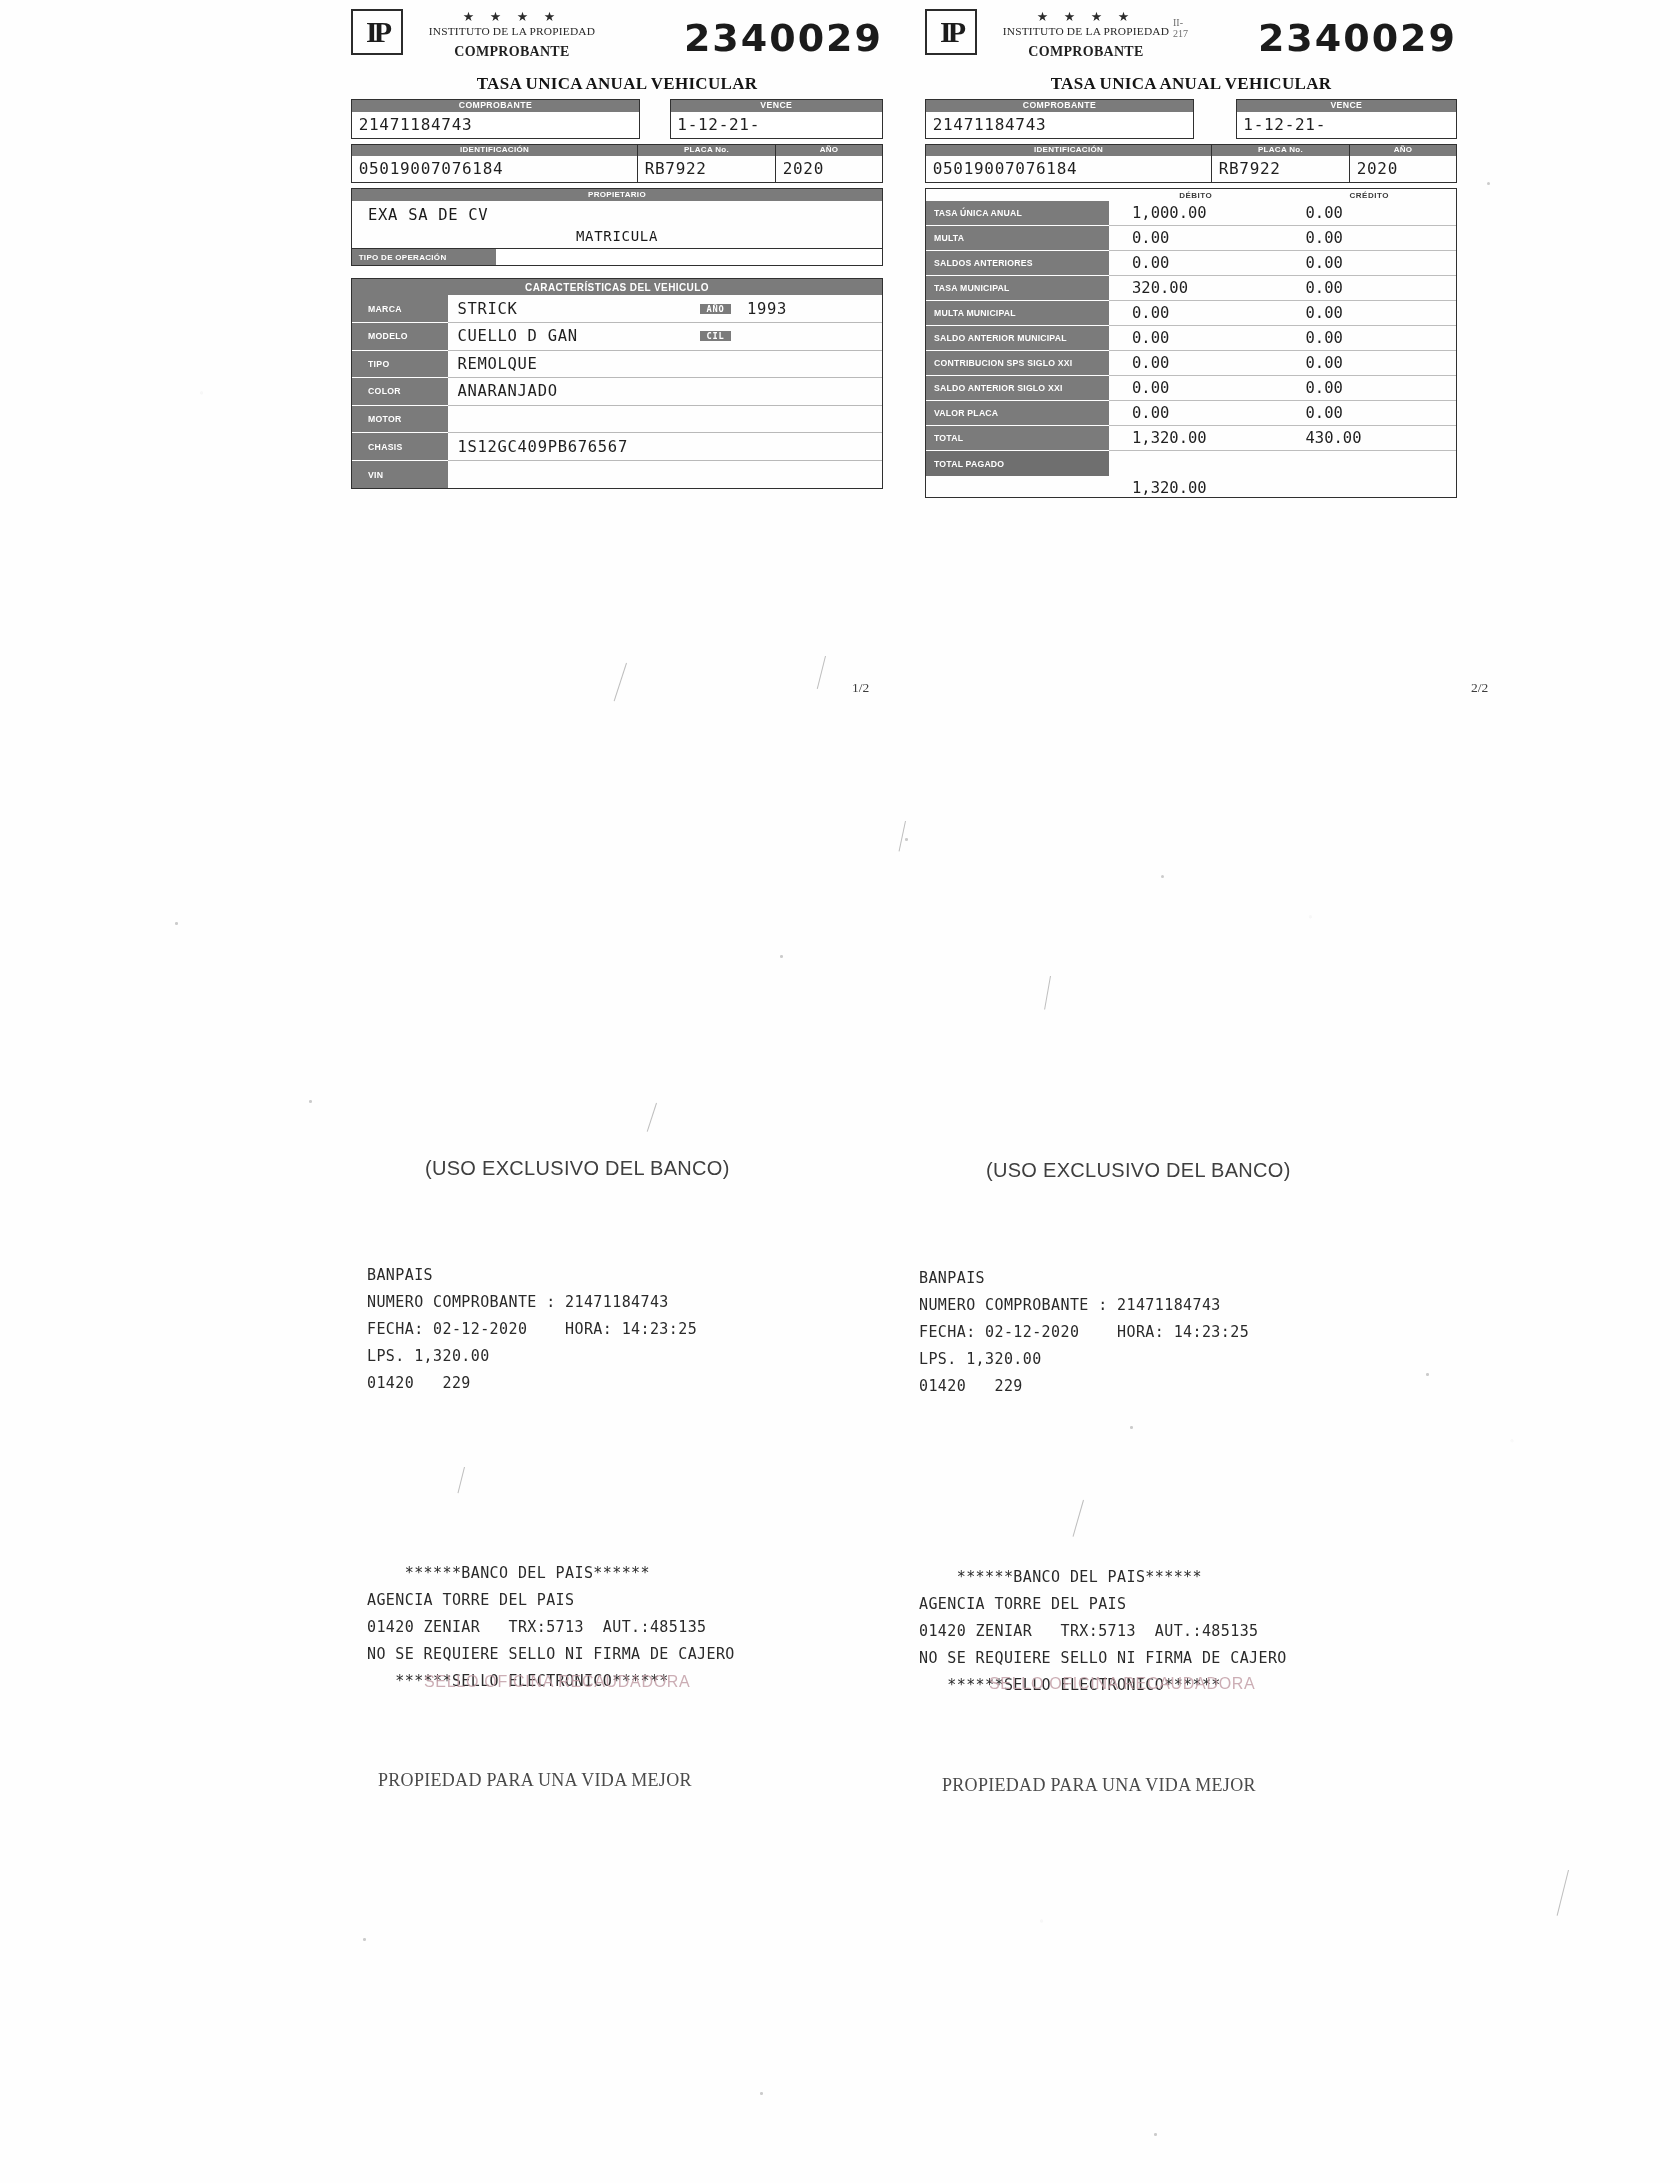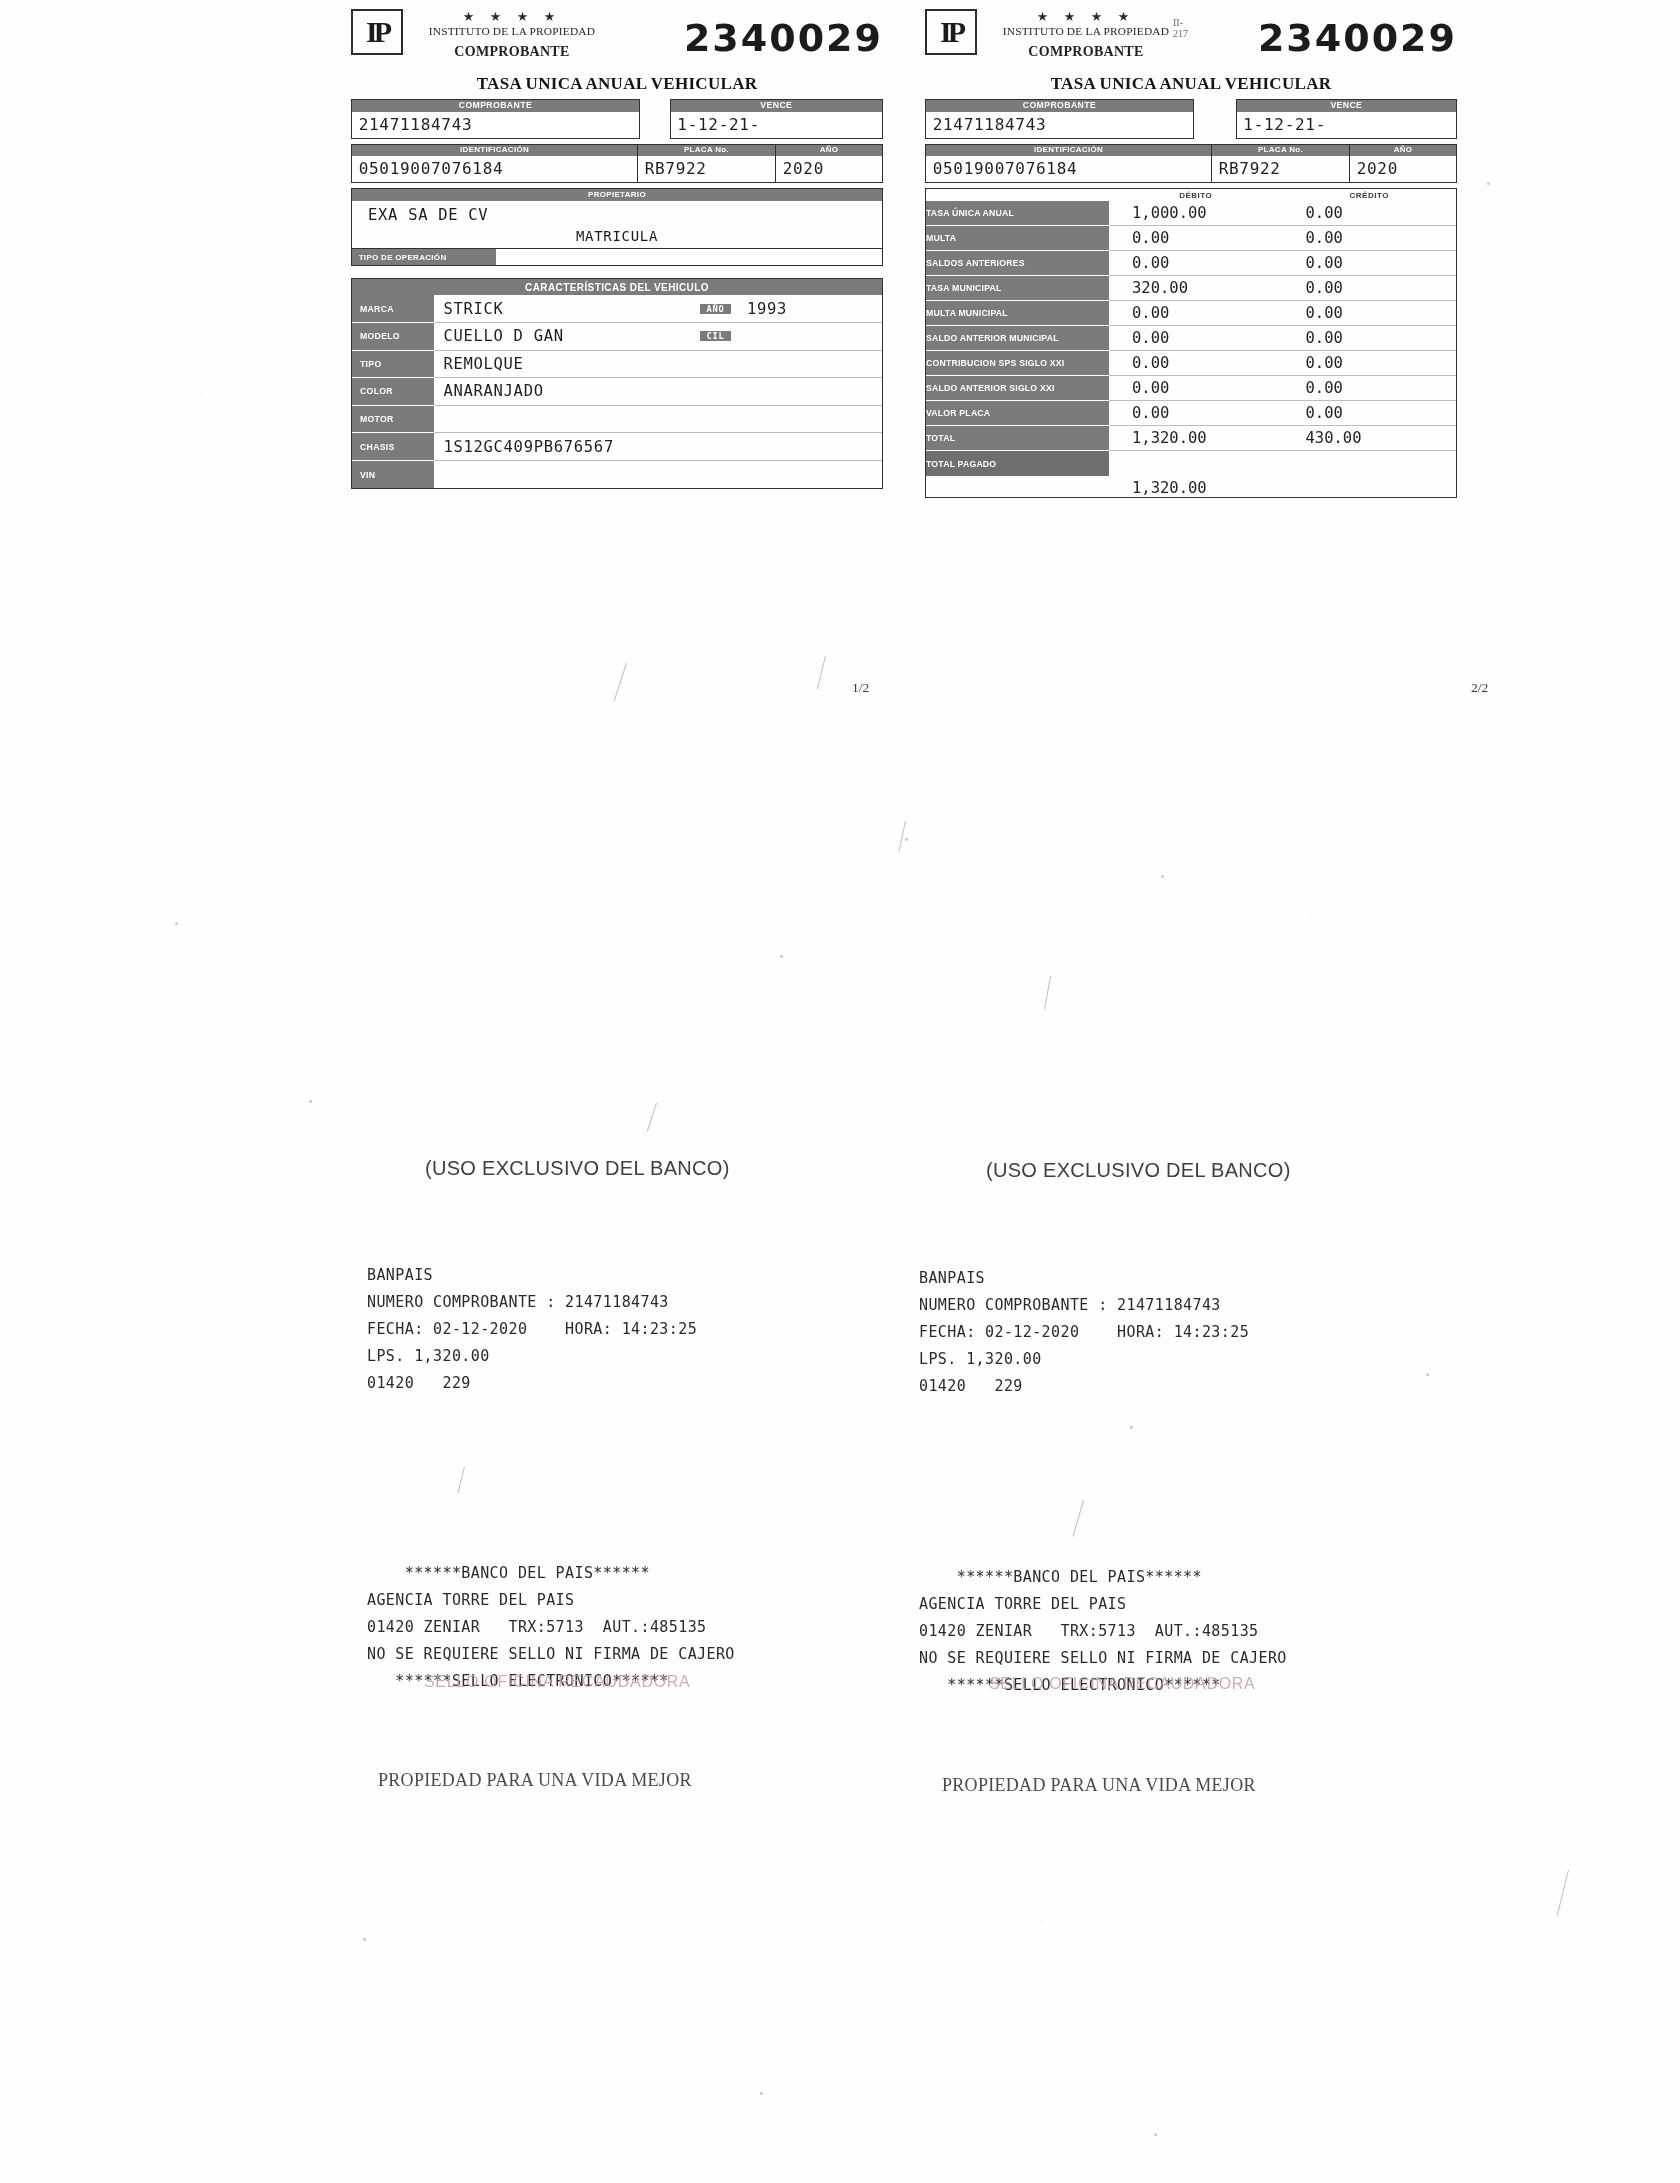--- a/index.html
+++ b/index.html
@@ -187,28 +187,28 @@
 
   
   .carbox { border:1.3px solid #303030; margin-top: 12px; }
   .carhead {
     background: #7b7b7b; color:#fff;
     text-align:center; font-size:10px; font-weight:bold;
     letter-spacing:0.4px; padding: 2.7px 0;
   }
   .carrow { display:flex; height: 27.6px; align-items:stretch; }
   .carkey {
-    width: 82px;
+    width: 96px;
     background: #7b7b7b;
     color:#fff;
     font-size: 8.7px;
     font-weight: bold;
     letter-spacing:0.3px;
     display:flex; align-items:center;
-    padding-left: 8px;
+    padding-left: 16px;
     box-sizing: border-box;
     border-bottom: 1.3px solid #fff;
   }
   .carval {
     flex: 1;
     font-family: "DejaVu Sans Mono", monospace;
     font-size: 15.5px;
     letter-spacing: 0.7px;
     display:flex; align-items:center;
     padding-left: 9.4px;
@@ -232,21 +232,21 @@
     flex: 1; text-align:center;
     font-size: 8px; font-weight:bold; letter-spacing:0.5px;
     color: #3a3a3a;
     padding: 2px 0 0.7px;
   }
   .totrow { display:flex; height: 25px; }
   .totkey {
     width: 183px;
     background:#7b7b7b; color:#fff;
     font-size: 8.7px; font-weight:bold; letter-spacing:0.2px;
-    display:flex; align-items:center; padding-left: 0;
+    display:flex; align-items:center; padding-left: 8px;
     box-sizing:border-box;
     border-bottom: 1.3px solid #ffffff;
   }
   .totdeb, .totcred {
     flex:1;
     font-family:"DejaVu Sans Mono", monospace;
     font-size: 15.5px;
     display:flex; align-items:center; justify-content:flex-start;
     padding-left: 23px;
     border-bottom: 0.7px solid #bdbdbd;

